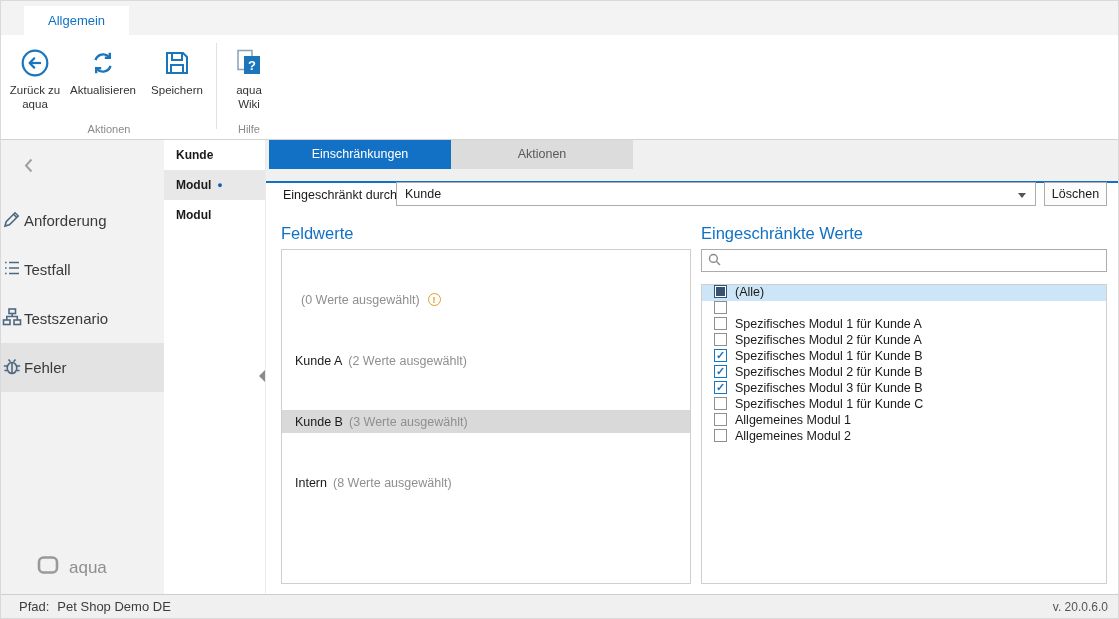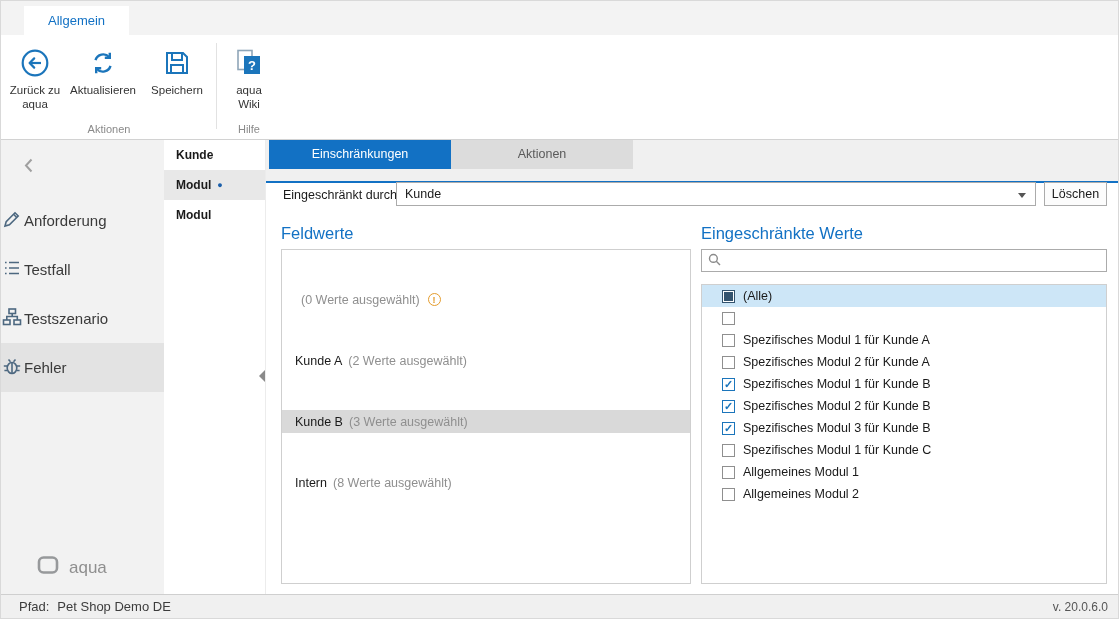--- a/index.html
+++ b/index.html
@@ -63,21 +63,21 @@
   .fw-name { color:#1a1a1a; }
   .fw-count { color:#8f8f8f; }
   .warn-icon { width:13px; height:13px; border-radius:50%; border:1.5px solid #e49c2d; color:#e49c2d; font-size:9px; font-weight:bold;
     display:flex; align-items:center; justify-content:center; margin-left:2px; flex:0 0 13px; }
 
   .search-box { position:absolute; left:435px; right:11px; top:109px; height:23px; border:1px solid #ababab; background:#fff;
     display:flex; align-items:center; padding-left:6px; gap:5px; }
   .search-input { border:none; outline:none; flex:1; font-size:12px; font-family:"Liberation Sans",sans-serif; background:transparent; }
 
   .w-list { position:absolute; left:435px; right:11px; top:144px; height:300px; border:1px solid #cfcfcf; background:#fff; overflow:hidden; }
-  .w-row { height:22px; display:flex; align-items:center; gap:8px; padding-left:20px; font-size:12.5px; color:#1a1a1a; }
+  .w-row { height:16px; display:flex; align-items:flex-start; gap:8px; padding-left:12px; font-size:12.5px; color:#1a1a1a; }
   .w-row.highlight { background:#cde6f7; }
   .cb { width:13px; height:13px; background:#fff; display:flex; align-items:center; justify-content:center; flex:0 0 13px; }
   .cb.unchecked { border:1px solid #8f8f8f; }
   .cb.checked { border:1px solid #1b75bb; color:#1b75bb; font-size:11px; font-weight:bold; line-height:1; }
   .cb.indeterminate { border:1px solid #33536e; }
   .cb-inner { width:9px; height:9px; background:#33536e; }
 
   
   .statusbar { position:absolute; left:0; right:0; bottom:0; height:24px; background:#f0f0f0; border-top:1px solid #cfcfcf;
     display:flex; align-items:center; padding:0 10px; font-size:13px; color:#3c3c3c; }

